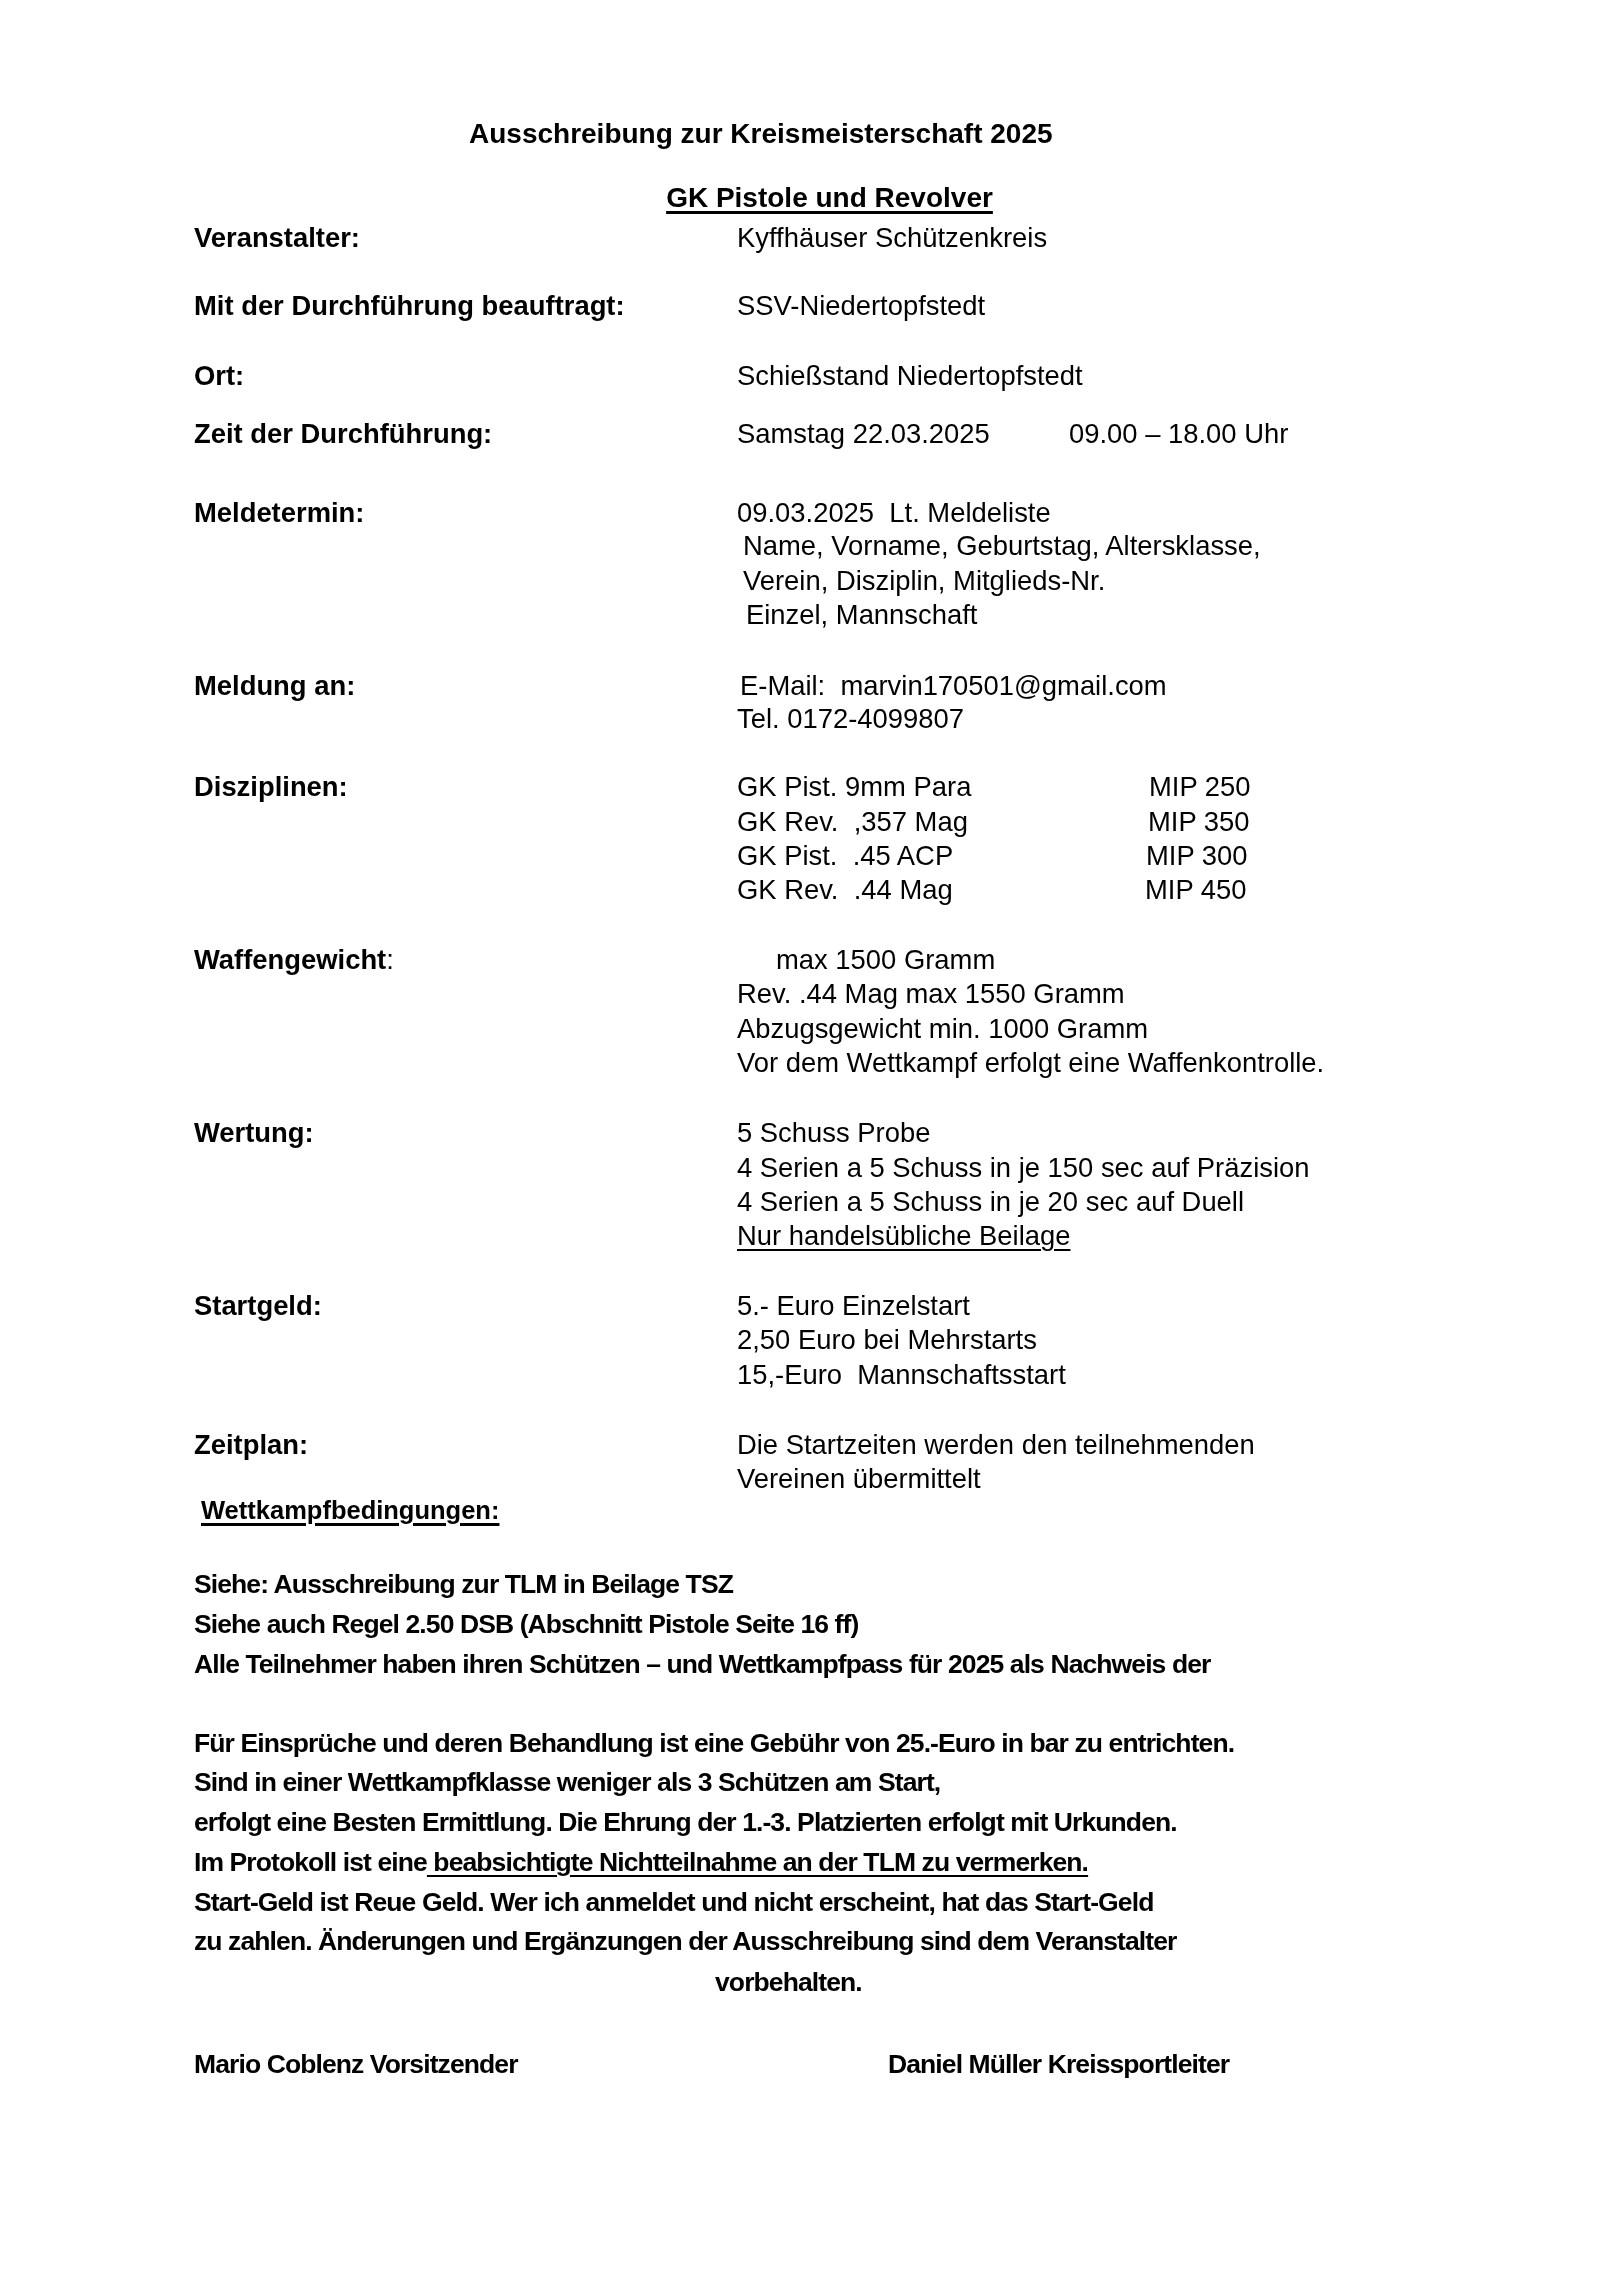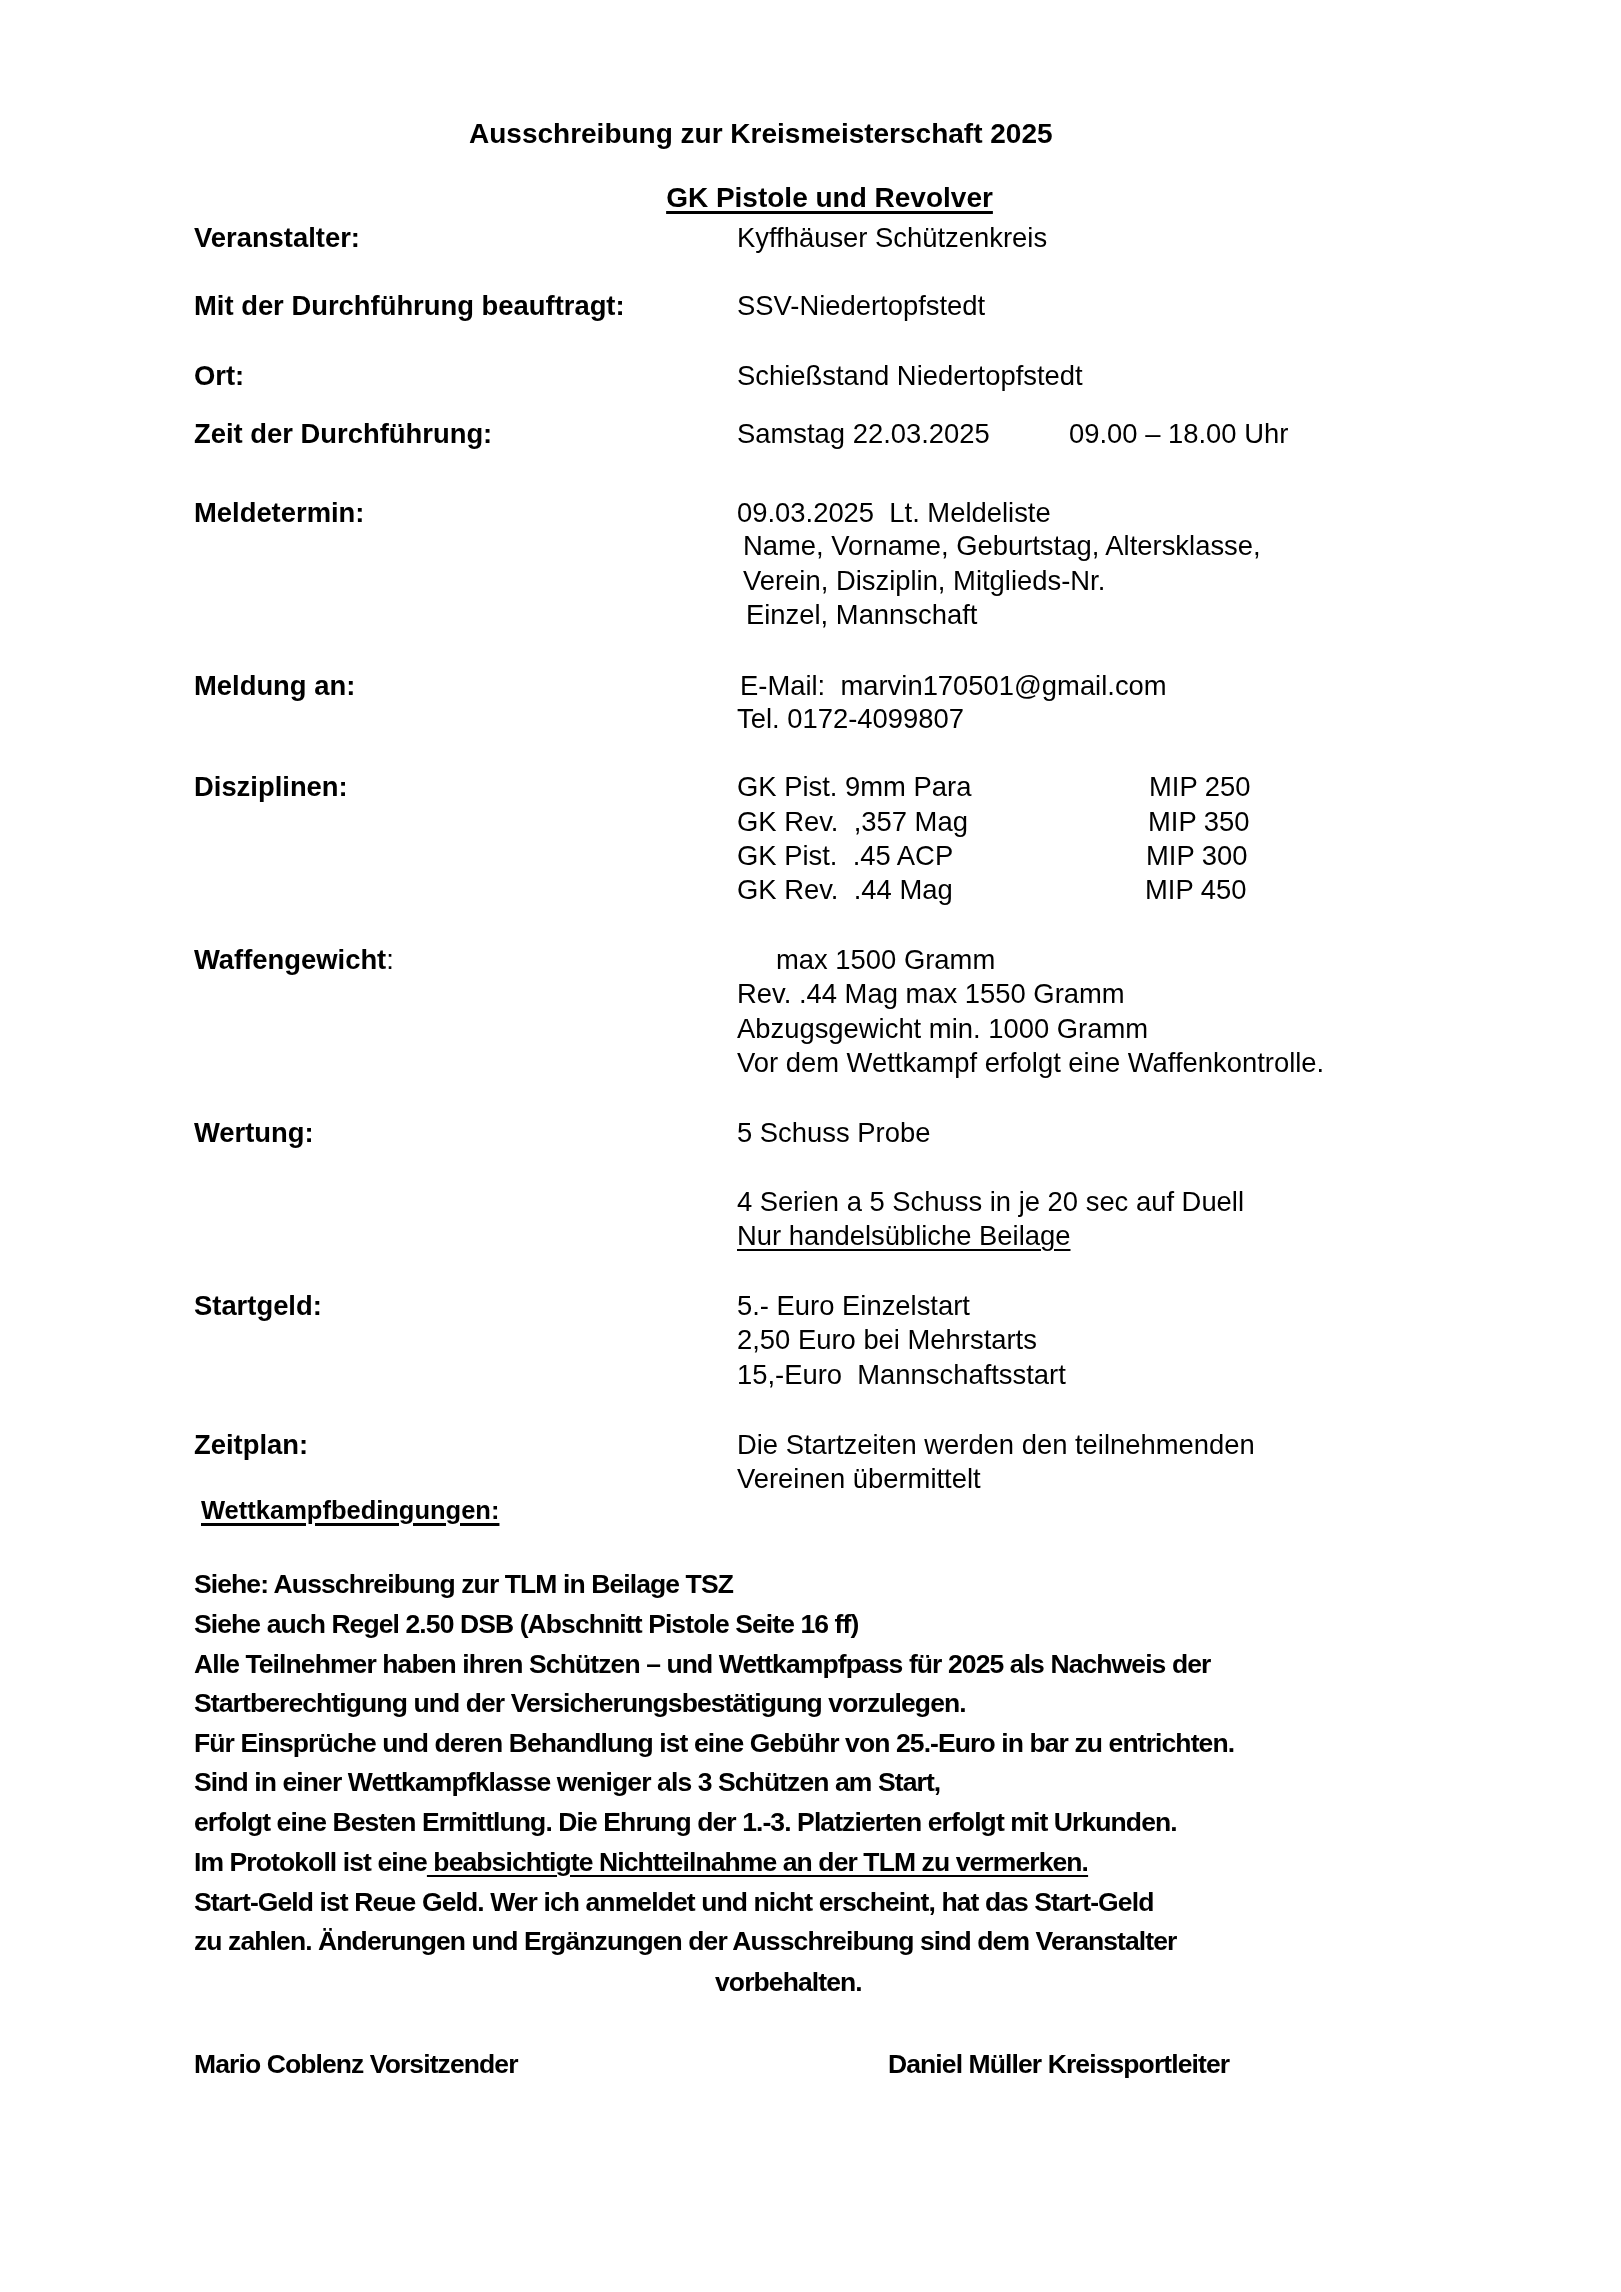--- a/index.html
+++ b/index.html
@@ -58,38 +58,38 @@
   <div class="val" style="left:1145px; top:873px;">MIP 450</div>
 
   <div class="label" style="top:943px;"><span>Waffengewicht</span><span class="reg">:</span></div>
   <div class="val" style="left:737px; top:943px;margin-left:39px;">max 1500 Gramm</div>
   <div class="val" style="left:737px; top:977px;">Rev. .44 Mag max 1550 Gramm</div>
   <div class="val" style="left:737px; top:1012px;">Abzugsgewicht min. 1000 Gramm</div>
   <div class="val" style="left:737px; top:1046px;">Vor dem Wettkampf erfolgt eine Waffenkontrolle.</div>
 
   <div class="label" style="top:1116px;">Wertung:</div>
   <div class="val" style="left:737px; top:1116px;">5 Schuss Probe</div>
+  <div class="val" style="left:737px; top:1151px;">4 Serien a 5 Schuss in je 150 sec auf Präzision</div>
   <div class="val" style="left:737px; top:1185px;">4 Serien a 5 Schuss in je 20 sec auf Duell</div>
   <div class="val" style="left:737px; top:1219px;"><span class="u" style="text-decoration-thickness:2px;">Nur handelsübliche Beilage</span></div>
 
   <div class="label" style="top:1289px;">Startgeld:</div>
   <div class="val" style="left:737px; top:1289px;">5.- Euro Einzelstart</div>
   <div class="val" style="left:737px; top:1323px;text-align:center;">2,50 Euro bei Mehrstarts</div>
   <div class="val" style="left:737px; top:1358px;">15,-Euro  Mannschaftsstart</div>
 
   <div class="label" style="top:1428px;">Zeitplan:</div>
   <div class="val" style="left:737px; top:1428px;">Die Startzeiten werden den teilnehmenden</div>
   <div class="val" style="left:737px; top:1462px;">Vereinen übermittelt</div>
 
   <div class="label" style="left:201px; top:1493px; font-size:25.5px;"><span class="u" style="text-decoration-thickness:2.9px;">Wettkampfbedingungen:</span></div>
 
   <div class="cal" style="left:194px; top:1564px;">Siehe: Ausschreibung zur TLM in Beilage TSZ</div>
   <div class="cal" style="left:194px; top:1604px;">Siehe auch Regel 2.50 DSB (Abschnitt Pistole Seite 16 ff)</div>
   <div class="cal" style="left:194px; top:1644px;">Alle Teilnehmer haben ihren Schützen – und Wettkampfpass für 2025 als Nachweis der</div>
-  <div class="cal" style="left:194px; top:1683px;">Startberechtigung und der Versicherungsbestätigung vorzulegen.</div>
   <div class="cal" style="left:194px; top:1723px;">Für Einsprüche und deren Behandlung ist eine Gebühr von 25.-Euro in bar zu entrichten.</div>
   <div class="cal" style="left:194px; top:1762px;">Sind in einer Wettkampfklasse weniger als 3 Schützen am Start,</div>
   <div class="cal" style="left:194px; top:1802px;">erfolgt eine Besten Ermittlung. Die Ehrung der 1.-3. Platzierten erfolgt mit Urkunden.</div>
   <div class="cal" style="left:194px; top:1842px;"><span>Im Protokoll ist eine</span><span class="u2"> beabsichtigte Nichtteilnahme an der TLM zu vermerken.</span></div>
   <div class="cal" style="left:194px; top:1882px;">Start-Geld ist Reue Geld. Wer ich anmeldet und nicht erscheint, hat das Start-Geld</div>
   <div class="cal" style="left:194px; top:1921px;">zu zahlen. Änderungen und Ergänzungen der Ausschreibung sind dem Veranstalter</div>
   <div class="cal" style="left:715px; top:1962px;">vorbehalten.</div>
 
   <div class="cal" style="left:194px; top:2044px;">Mario Coblenz Vorsitzender</div>
   <div class="cal" style="left:888px; top:2044px;">Daniel Müller Kreissportleiter</div>

